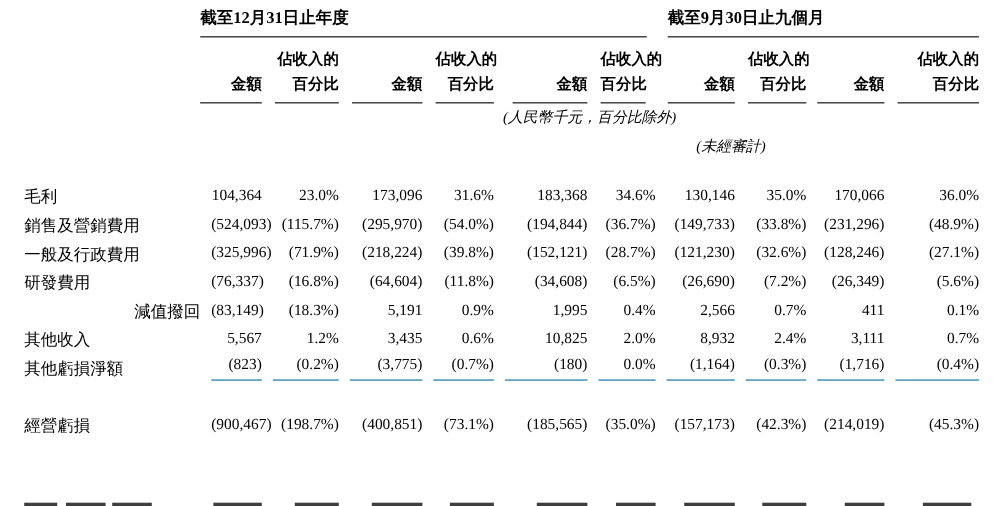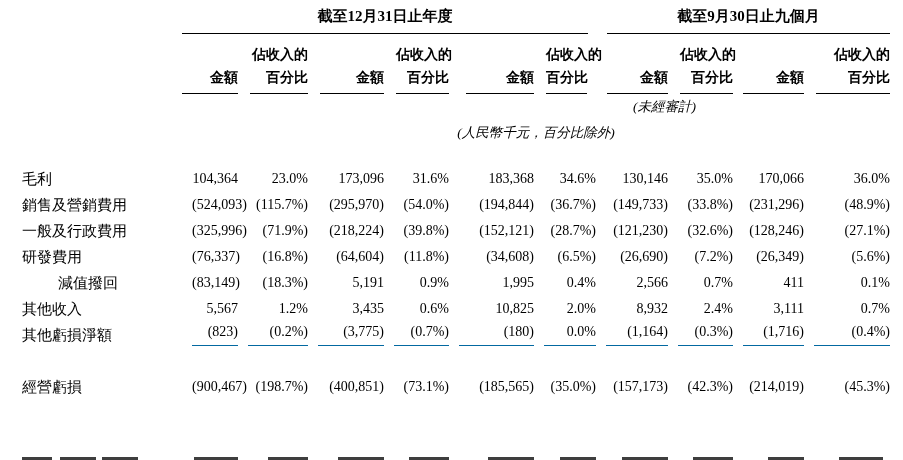--- a/index.html
+++ b/index.html
@@ -12,31 +12,31 @@
   td,th{padding:0;margin:0;vertical-align:bottom;font-weight:normal;}
   
   tr.r-span{height:29px;}
   tr.r-year{height:29px;}
   tr.r-sub{height:60px;}
   tr.r-note{height:26px;}
   tr.r-spacer{height:20px;}
   tr.r-gap{height:26px;}
   tr.data{height:26px;}
   tr.data td{vertical-align:middle;}
-  .span-title{font-size:15px;font-weight:bold;text-align:center;border-bottom:1px solid #000;padding-bottom:7px;white-space:nowrap;}
+  .span-title{font-size:15px;font-weight:bold;text-align:left;border-bottom:1px solid #000;padding-bottom:7px;white-space:nowrap;}
   .span1{margin-right:8px;}
   .span2{margin-left:11px;}
   .yr{font-size:15px;font-weight:bold;text-align:center;border-bottom:1px solid #000;padding-bottom:5px;white-space:nowrap;}
   .sub{font-size:14px;font-weight:bold;text-align:right;border-bottom:1px solid #000;padding-bottom:4px;line-height:23px;white-space:nowrap;}
   .ml10{margin-left:10px;} .ml11{margin-left:11px;} .ml12{margin-left:12px;}
   .ml17{margin-left:17px;} .mr9{margin-right:9px;}
   .note{font-style:italic;font-size:13.5px;text-align:center;white-space:nowrap;vertical-align:middle;}
   
   td.label{text-align:left;padding-left:22px;font-size:15px;white-space:nowrap;}
-  td.label.indent{padding-left:58px;}
+  td.label.indent{padding-left:38px;text-align:right;}
   td.num{text-align:right;font-size:14px;white-space:nowrap;}
   .cellwrap{margin-left:10px;}
   .cellwrap.u{border-bottom:1px solid #0369a1;padding-bottom:5px;}
   tr.bold-row td{font-weight:normal;}
   
   .frag{position:absolute;height:3px;background:#1c1c1c;opacity:.85;top:457px;}
 </style>
 </head>
 <body>
 
@@ -115,30 +115,30 @@
             <div class="sub ml12">
               <div>佔收入的</div>
               <div>百分比</div>
             </div>
           </th>
         <td></td>
       </tr>
 
       <tr class="r-note">
         <td></td>
+        <td colspan="10" class="note">(人民幣千元，百分比除外)</td>
+        <td></td>
+      </tr>
+
+      <tr class="r-note">
+        <td></td>
           <td colspan="6"></td>
         <td colspan="2" class="note">(未經審計)</td>
         <td colspan="2"></td>
           <td></td>
-      </tr>
-
-      <tr class="r-note">
-        <td></td>
-        <td colspan="10" class="note">(人民幣千元，百分比除外)</td>
-        <td></td>
       </tr>
       <tr class="r-spacer">
           <td colspan="12"></td>
         </tr>
     </tbody>
     <tbody>
         <tr class="data bold-row">
           <td class="label">毛利</td>
           <td class="num amt">
             <div class="cellwrap">104,364</div>

